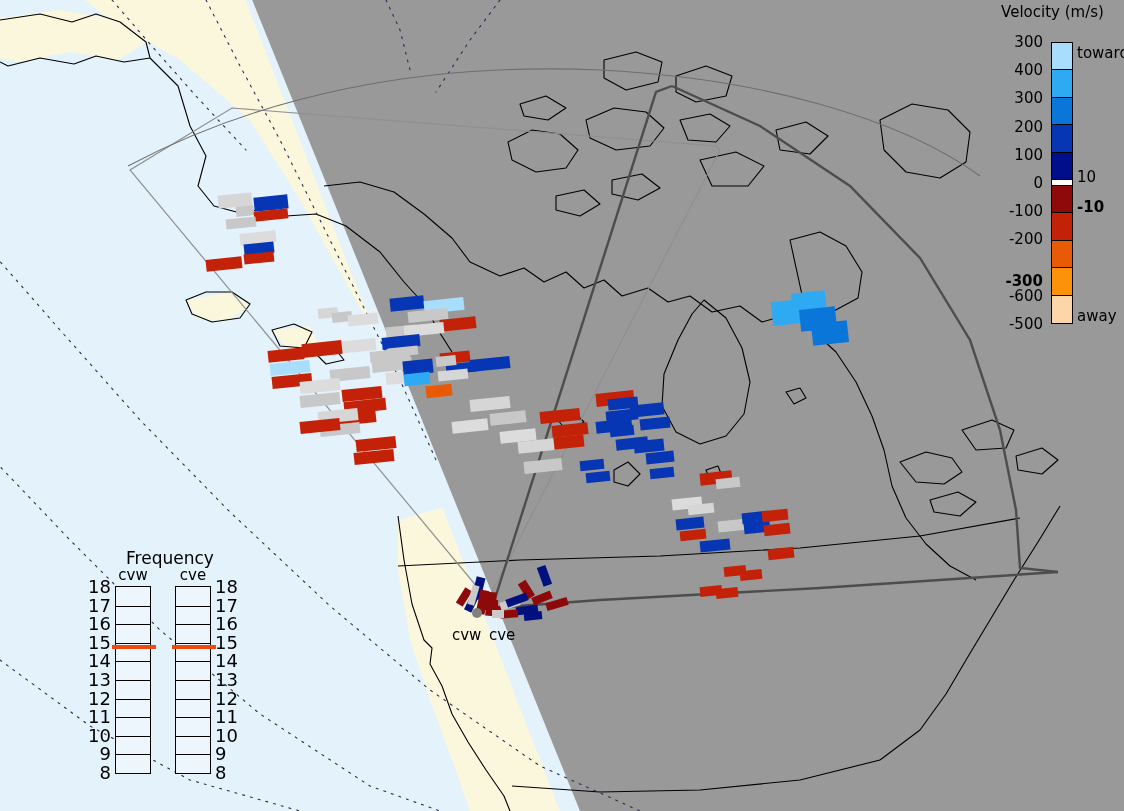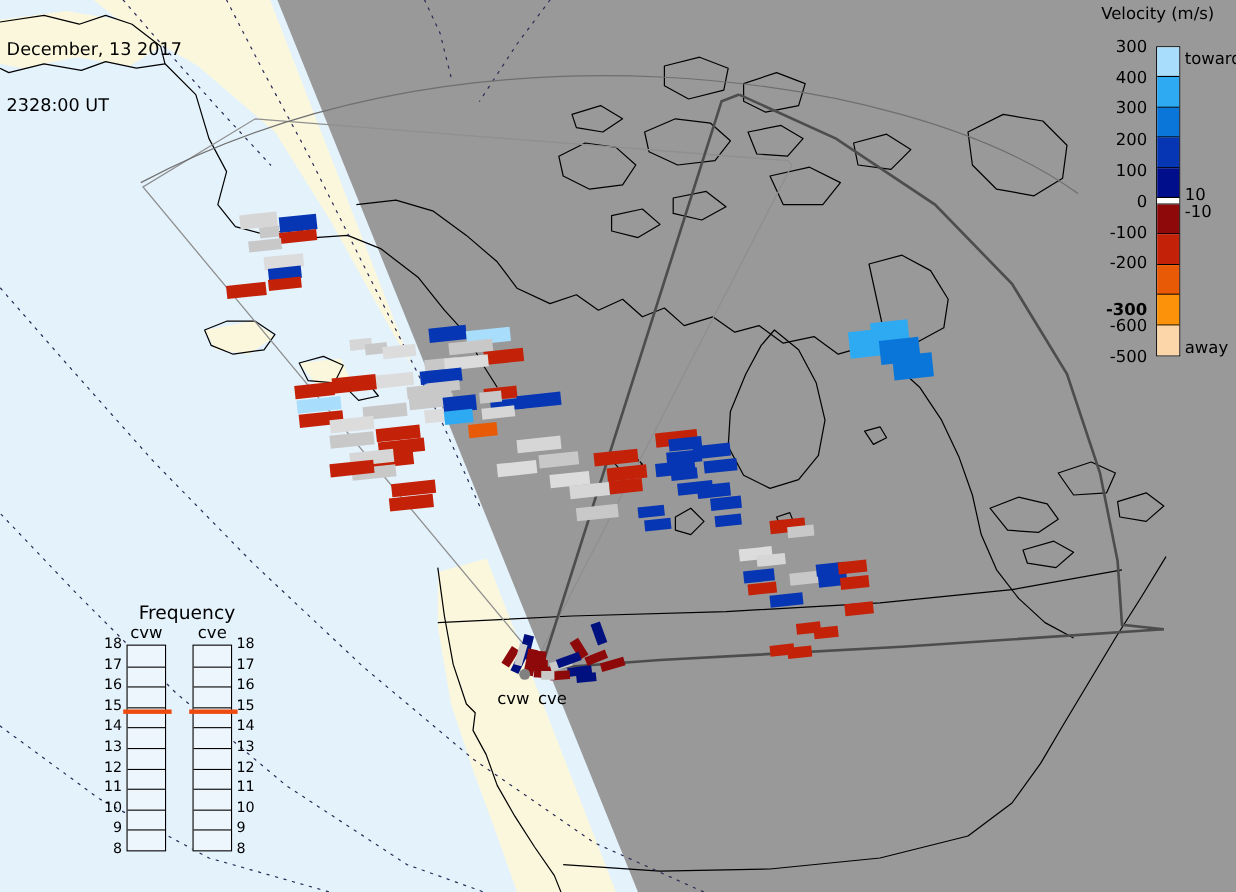--- a/index.html
+++ b/index.html
@@ -57,21 +57,21 @@
   .freq-label{
     position:absolute;top:-20px;left:0;width:36px;text-align:center;
     font-size:15px;color:#000;
   }
   .freq-box{
     position:absolute;left:0;top:0;width:36px;height:188px;
     border:1px solid #000;box-sizing:border-box;background:#eef6fd;
   }
   .freq-rung{position:absolute;left:0;width:100%;height:1px;background:#000;}
   .freq-mark{position:absolute;left:-4px;width:44px;height:4px;background:#ee4a0e;}
-  .freq-ticks{position:absolute;top:38px;width:26px;height:188px;font-size:13px;}
+  .freq-ticks{position:absolute;top:38px;width:26px;height:188px;font-size:18px;}
   .freq-ticks.left{left:0px;text-align:right;}
   .freq-ticks.right{left:130px;text-align:left;}
   .freq-ticks span{position:absolute;display:block;width:26px;transform:translateY(-50%);color:#000;}
   .freq-ticks.left span{right:0;}
 
   
   .site-label{
     position:absolute;font-size:15px;color:#000;z-index:40;white-space:nowrap;
   }
 </style>
@@ -316,24 +316,20 @@
       <rect x="516" y="606" width="22" height="8" fill="#00107f" transform="rotate(-8 527 610)"></rect>
       <rect x="532" y="594" width="20" height="8" fill="#8e0a0a" transform="rotate(-22 542 598)"></rect>
       <rect x="546" y="600" width="22" height="8" fill="#8e0a0a" transform="rotate(-16 557 604)"></rect>
       <rect x="500" y="610" width="18" height="8" fill="#8e0a0a" transform="rotate(-4 509 614)"></rect>
       <rect x="524" y="612" width="18" height="8" fill="#00107f" transform="rotate(-6 533 616)"></rect>
       <rect x="492" y="610" width="12" height="8" fill="#c9c9c9"></rect>
       <circle cx="477" cy="613" r="5" fill="#808080"></circle>
     </g>
   </svg>
 
-  <div class="title-block">
-    <div>December, 13 2017</div>
-    <div>2328:00 UT</div>
-  </div>
 
   <div class="cb-wrap">
     <div class="cb-title">Velocity (m/s)</div>
   </div>
   <div class="cb-bar" id="cb-bar">
       <div class="cb-seg" style="height: 27.4px; background: rgb(168, 221, 251);"></div>
       <div class="cb-seg" style="height: 27.4px; background: rgb(46, 170, 242);"></div>
       <div class="cb-seg" style="height: 27.4px; background: rgb(10, 118, 217);"></div>
       <div class="cb-seg" style="height: 27.4px; background: rgb(6, 54, 180);"></div>
       <div class="cb-seg" style="height: 27.4px; background: rgb(0, 14, 140);"></div>
@@ -353,21 +349,21 @@
       <div class="cb-tick" style="top: 183px;">0</div>
       <div class="cb-tick" style="top: 211.2px;">-100</div>
       <div class="cb-tick" style="top: 239.4px;">-200</div>
       <div class="cb-tick" style="top: 281px; font-weight: bold;">-300</div>
       <div class="cb-tick" style="top: 295.8px;">-600</div>
       <div class="cb-tick" style="top: 324px;">-500</div>
     </div>
   <div class="cb-side" id="cb-side">
       <span style="top: 53.28px;">toward</span>
       <span style="top: 177.36px;">10</span>
-      <span style="top: 192px;">-10</span>
+      <span style="top: 207px; font-weight: bold;">-10</span>
       <span style="top: 315.54px; text-align: right;">away</span>
     </div>
 
   <div class="freq-wrap">
     <div class="freq-title">Frequency</div>
     <div class="freq-ticks left" id="freq-ticks-left">
         <span style="top: 0px;">18</span>
         <span style="top: 18.6px;">17</span>
         <span style="top: 37.2px;">16</span>
         <span style="top: 55.8px;">15</span>

